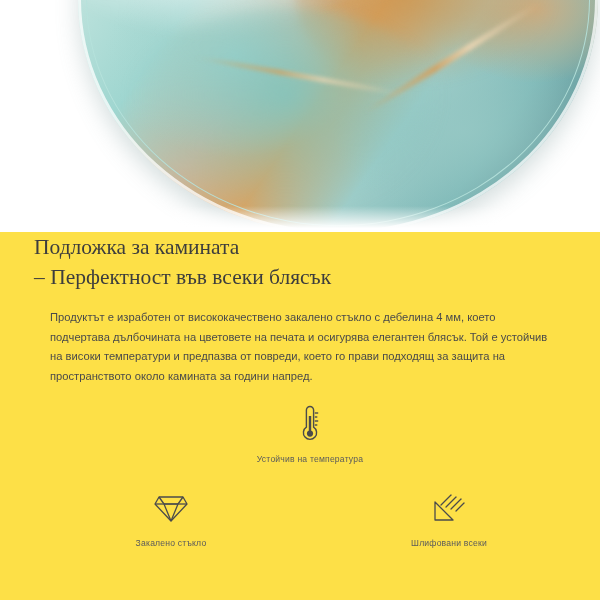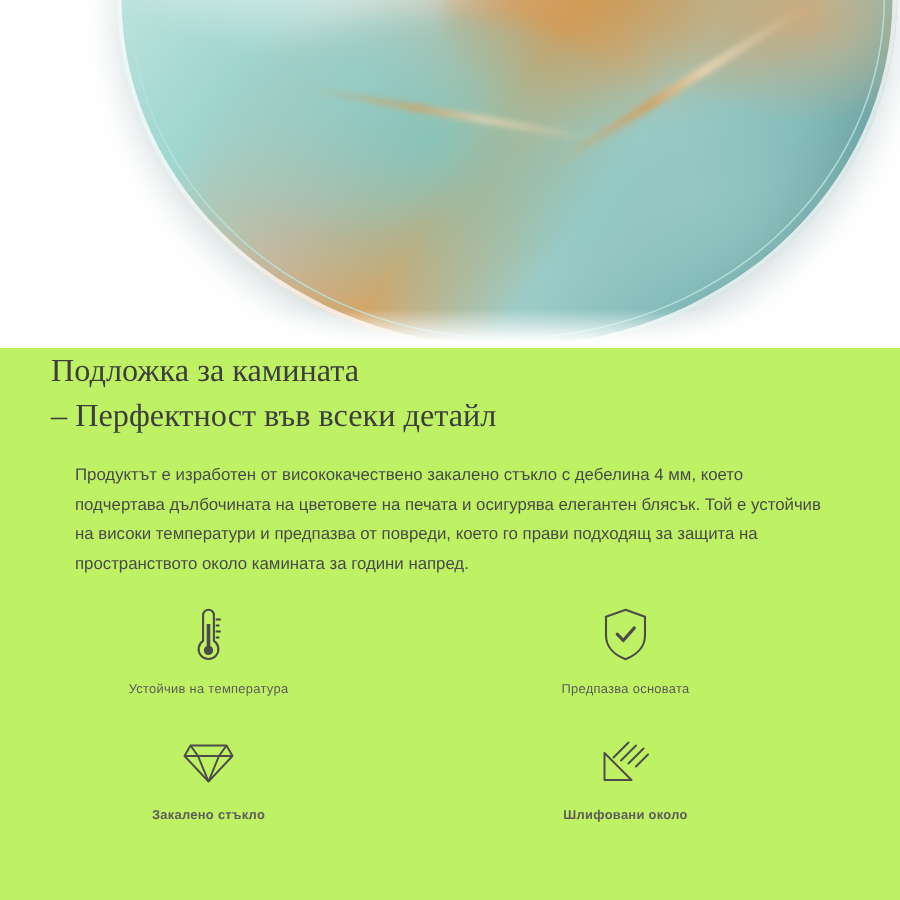--- a/index.html
+++ b/index.html
@@ -10,21 +10,21 @@
     width: 600px;
     height: 600px;
     background: #ffffff;
     font-family: "Liberation Sans", sans-serif;
     overflow: hidden;
   }
   .page {
     position: relative;
     width: 600px;
     height: 600px;
-    background: #bef264;
+    background: #fde047;
     overflow: hidden;
   }
 
   
   .hero {
     position: absolute;
     left: 0;
     top: 0;
     width: 600px;
     height: 232px;
@@ -150,20 +150,21 @@
   
   .features {
     position: absolute;
     left: 0;
     top: 400px;
     width: 600px;
   }
   .feature-row {
     display: flex;
     width: 556px;
+    padding-left: 32px;
   }
   .feature {
     flex: 1 1 0;
     display: flex;
     flex-direction: column;
     align-items: center;
     justify-content: flex-start;
   }
   .feature-icon {
     height: 46px;
@@ -171,21 +172,21 @@
     align-items: center;
     justify-content: center;
   }
   .feature-label {
     margin-top: 8px;
     font-size: 8.6px;
     color: #5b5b5b;
     text-align: center;
     letter-spacing: .2px;
   }
-  .row-2 { margin-top: 22px; font-weight: bold; }
+  .row-2 { margin-top: 22px; }
   .feature-row.row-2 .feature-icon { height: 44px; }
 </style>
 </head>
 <body>
 
 <div class="page">
 
   <div class="hero">
     <div class="disc">
       <div class="marble-a"></div>
@@ -197,21 +198,21 @@
       <div class="vein v4"></div>
     </div>
     <div class="disc-edge"></div>
     <div class="disc-edge-inner"></div>
     <div class="hero-fade"></div>
   </div>
 
   <div class="content">
     <h1 class="headline">
       <span class="l1">Подложка за камината</span>
-      <span class="l2">– Перфектност във всеки детайл</span>
+      <span class="l2">– Перфектност във всеки блясък</span>
     </h1>
     <div class="body-copy">
       <p>Продуктът е изработен от висококачествено закалено стъкло с дебелина 4 мм, което подчертава дълбочината на цветовете на печата и осигурява елегантен блясък. Той е устойчив на високи температури и предпазва от повреди, което го прави подходящ за защита на пространството около камината за години напред.</p>
     </div>
   </div>
 
   <div class="features">
 
     <div class="feature-row row-1">
 
@@ -224,29 +225,20 @@
             <line x1="17.8" y1="11" x2="21.2" y2="11"></line>
             <line x1="17.8" y1="15" x2="20.3" y2="15"></line>
             <line x1="17.8" y1="19" x2="21.2" y2="19"></line>
             <line x1="17.8" y1="23" x2="20.3" y2="23"></line>
           </svg>
         </div>
         <div class="feature-label">Устойчив на температура</div>
       </div>
 
 
-      <div class="feature">
-        <div class="feature-icon">
-          <svg width="36" height="42" viewBox="0 0 36 42" fill="none" stroke="#4b4b4b" stroke-width="1.4">
-            <path d="M18 4.5 L31 9.2 V21.5 c0 8.2 -6.2 13.4 -13 16 -6.8 -2.6 -13 -7.8 -13 -16 V9.2 z"></path>
-            <path d="M12.5 20.8 l4 4.2 7.4 -8.4" stroke-width="2.1" stroke-linecap="round" stroke-linejoin="round"></path>
-          </svg>
-        </div>
-        <div class="feature-label">Предпазва основата</div>
-      </div>
 
     </div>
 
     <div class="feature-row row-2">
 
       <div class="feature">
         <div class="feature-icon">
           <svg width="40" height="36" viewBox="0 0 40 36" fill="none" stroke="#4b4b4b" stroke-width="1.3" stroke-linejoin="round">
             <path d="M8 7 H32 L36 14 L20 31 L4 14 Z"></path>
             <path d="M4 14 H36"></path>
@@ -261,20 +253,20 @@
       <div class="feature">
         <div class="feature-icon">
           <svg width="38" height="34" viewBox="0 0 38 34" fill="none" stroke="#4b4b4b" stroke-width="1.3" stroke-linecap="round" stroke-linejoin="round">
             <path d="M5 29 L5 11 L23 29 Z"></path>
             <line x1="11" y1="14" x2="21" y2="4"></line>
             <line x1="16" y1="16" x2="26" y2="6"></line>
             <line x1="21" y1="18" x2="31" y2="8"></line>
             <line x1="26" y1="20" x2="34" y2="12"></line>
           </svg>
         </div>
-        <div class="feature-label">Шлифовани около</div>
+        <div class="feature-label">Шлифовани всеки</div>
       </div>
 
 
     </div>
   </div>
 
 </div>
 
 </body></html>

